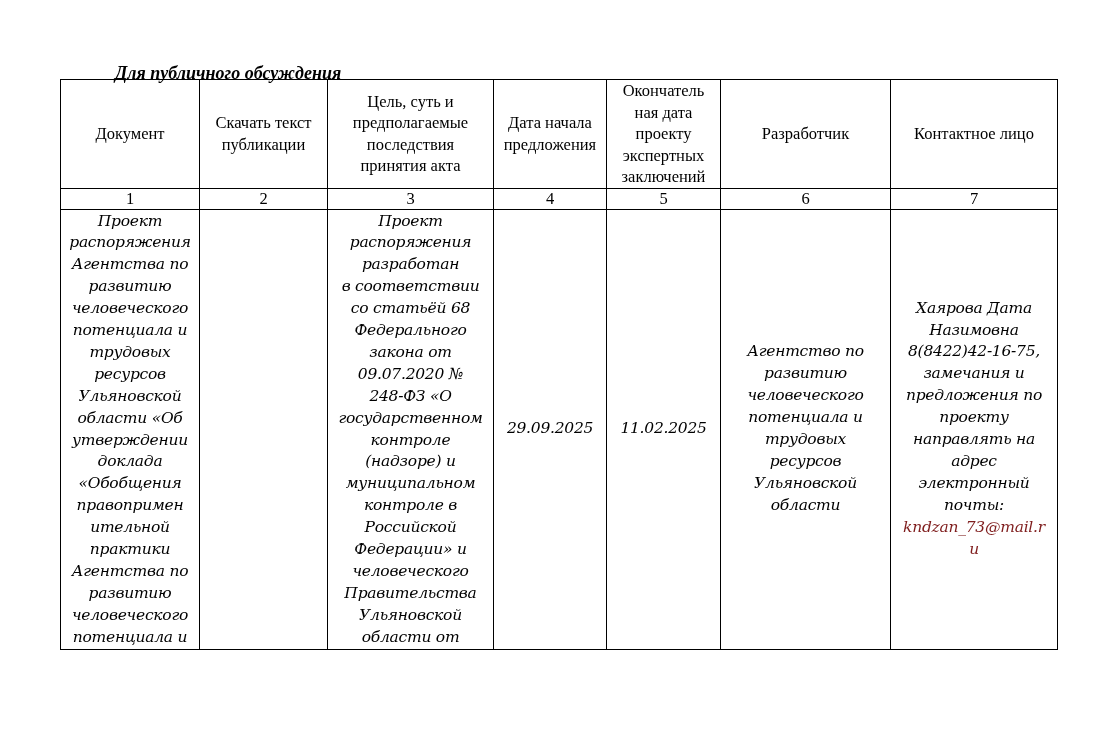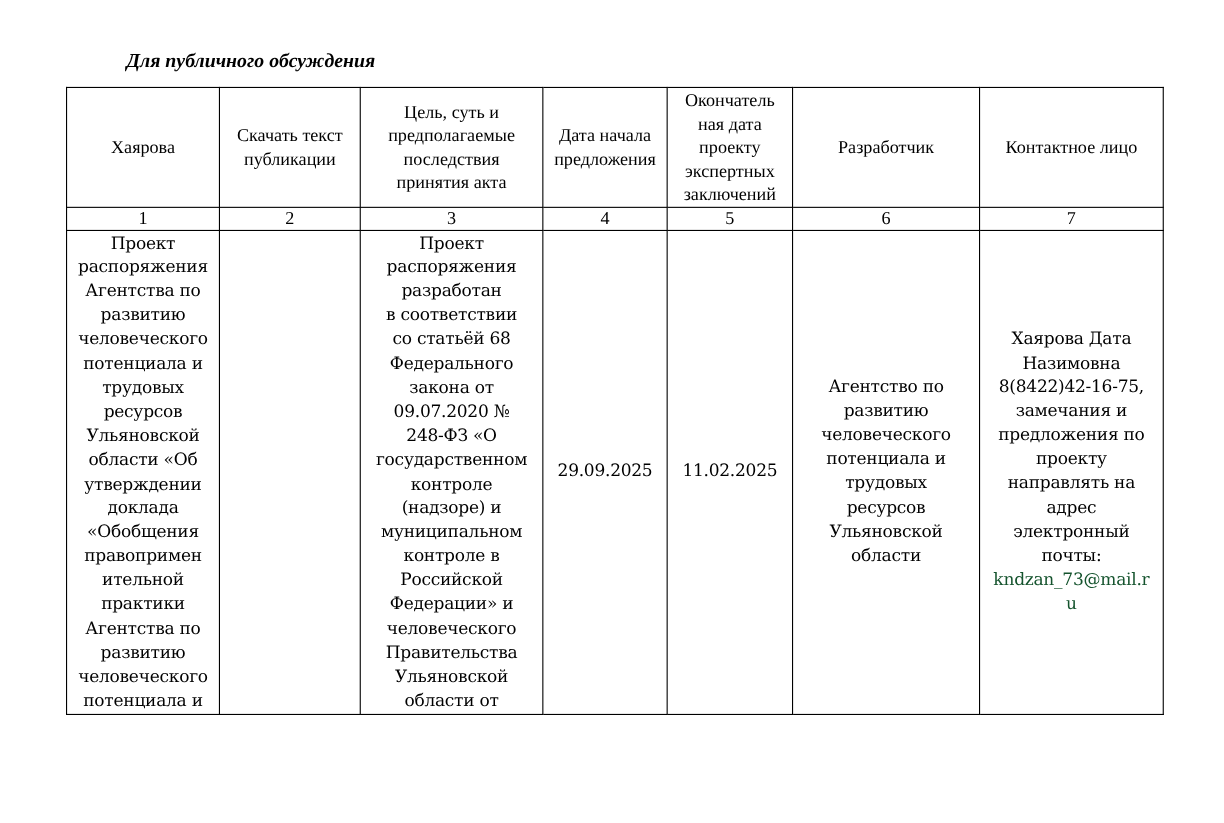--- a/index.html
+++ b/index.html
@@ -10,21 +10,21 @@
     body {
       width: 1113px;
       height: 748px;
       position: relative;
       overflow: hidden;
       color: #000;
     }
     .doc-title {
       position: absolute;
       left: 115px;
-      top: 44px;
+      top: 62px;
       font-family: "Liberation Serif", "DejaVu Serif", serif;
       font-weight: bold;
       font-style: italic;
       font-size: 18px;
       line-height: 22px;
       white-space: nowrap;
     }
     table.pub-table {
       position: absolute;
       left: 60px;
@@ -53,34 +53,35 @@
       font-size: 16.5px;
       line-height: 20px;
     }
     tr.body-row td {
       height: 437px;
       font-family: "DejaVu Serif", "Liberation Serif", serif;
       font-size: 15.5px;
       line-height: 21.9px;
       letter-spacing: -0.25px;
       padding: 0 1px;
+      font-style: italic;
     }
     tr.body-row td.top-clip {
       vertical-align: top;
       padding-top: 1px;
     }
     .cell-inner {
       display: block;
     }
     .line {
       display: block;
       white-space: nowrap;
     }
     .email-link {
-      color: #14532d;
+      color: #7f1d1d;
       text-decoration: none;
       cursor: pointer;
     }
   </style>
 </head>
 <body>
 
 <div class="doc-title">Для публичного обсуждения</div>
 
 <table class="pub-table">
@@ -90,21 +91,21 @@
     <col style="width:166px">
     <col style="width:113px">
     <col style="width:114px">
     <col style="width:170px">
     <col style="width:167px">
   </colgroup>
   <tbody>
       <tr class="head-row">
     <th>
           <span class="cell-inner">
-            <span class="line">Хаярова</span>
+            <span class="line">Документ</span>
           </span>
         </th>
     <th>
           <span class="cell-inner">
             <span class="line">Скачать текст</span>
             <span class="line">публикации</span>
           </span>
         </th>
     <th>
           <span class="cell-inner">

